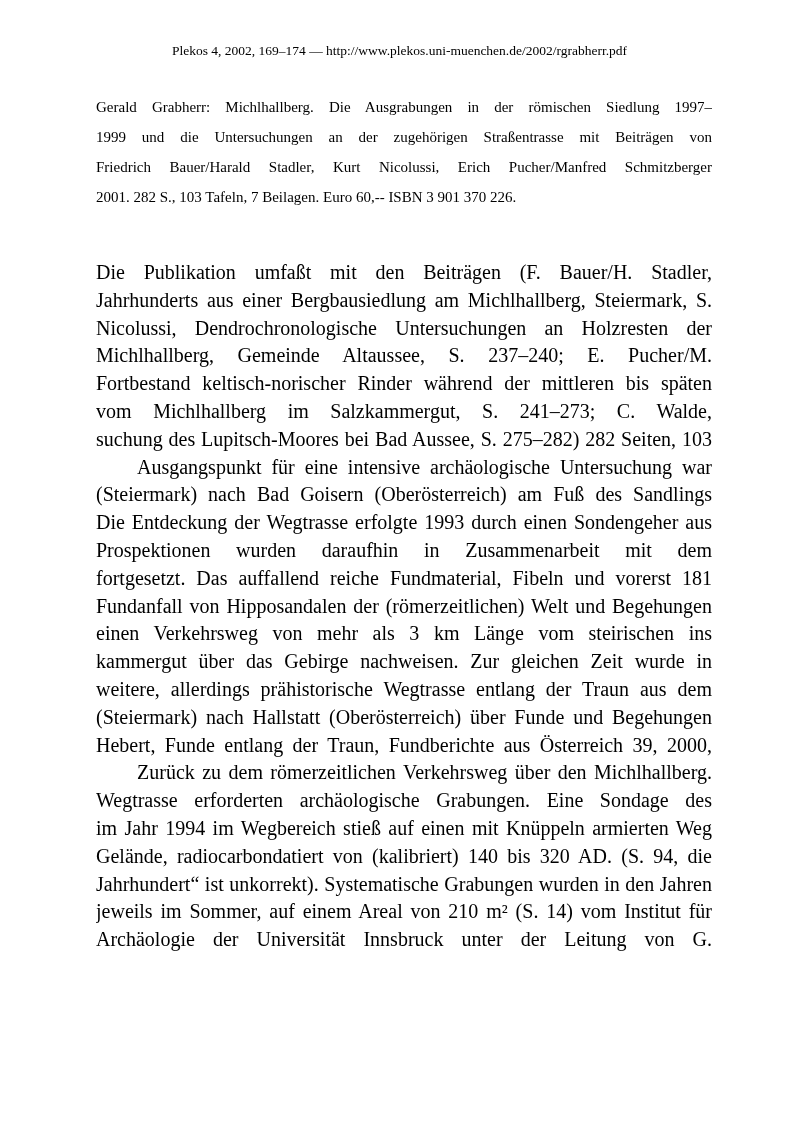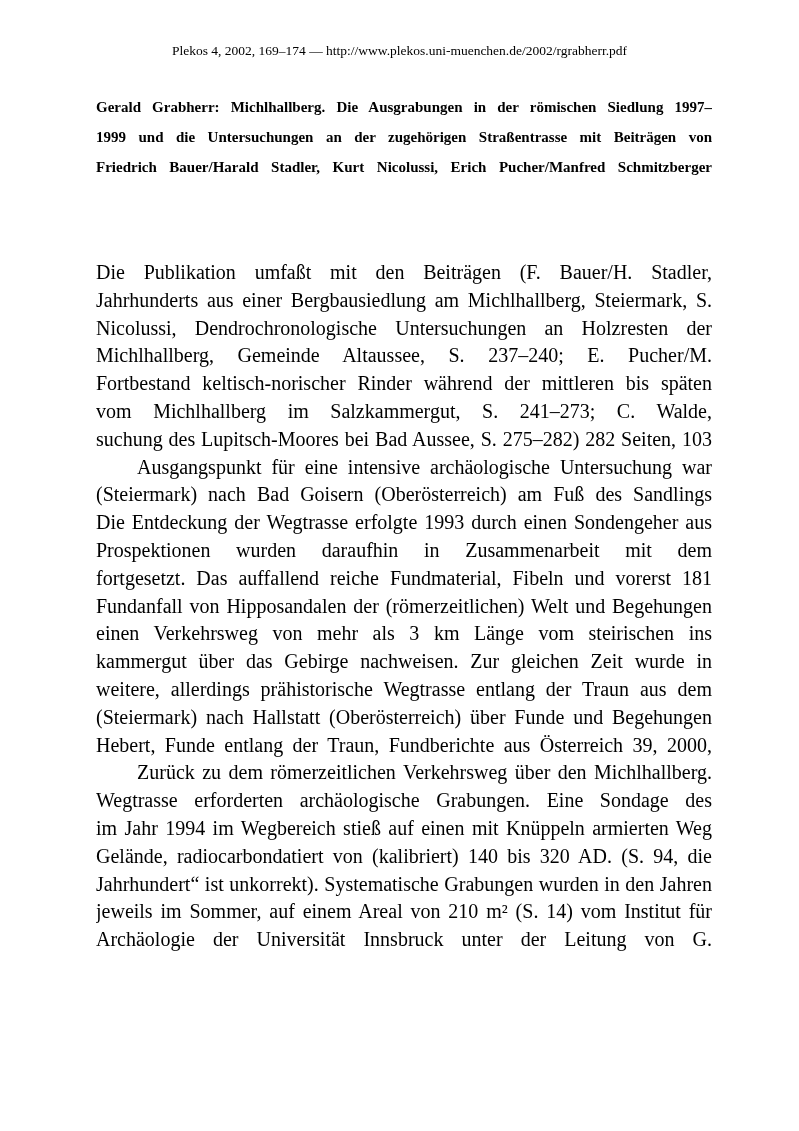--- a/index.html
+++ b/index.html
@@ -19,21 +19,21 @@
     width: 100%;
     text-align: center;
     font-size: 13.5px;
     color: #000000;
   }
   .title-block {
     position: absolute;
     top: 92px;
     left: 96px;
     width: 616px;
-    font-weight: bold;
+    font-weight: normal;
     font-size: 15px;
   }
   .tline {
     line-height: 30px;
     height: 30px;
     overflow: hidden;
     text-align: justify;
     text-align-last: justify;
   }
   .tline.last { text-align-last: left; }
@@ -56,20 +56,21 @@
 </style>
 </head>
 <body>
 
 <div class="page">
   <div class="header">Plekos 4, 2002, 169–174 — http://www.plekos.uni-muenchen.de/2002/rgrabherr.pdf</div>
   <div class="title-block">
       <div class="tline">Gerald Grabherr: Michlhallberg. Die Ausgrabungen in der römischen Siedlung 1997–</div>
       <div class="tline">1999 und die Untersuchungen an der zugehörigen Straßentrasse mit Beiträgen von</div>
       <div class="tline">Friedrich Bauer/Harald Stadler, Kurt Nicolussi, Erich Pucher/Manfred Schmitzberger</div>
+      <div class="tline last">2001. 282 S., 103 Tafeln, 7 Beilagen. Euro 60,-- ISBN 3 901 370 226.</div>
     </div>
   <div class="body-text">
       <div>
         <div class="bline">Die Publikation umfaßt mit den Beiträgen (F. Bauer/H. Stadler, Kachelofenreste des 16./17.</div>
         <div class="bline">Jahrhunderts aus einer Bergbausiedlung am Michlhallberg, Steiermark, S. 231–236; K.</div>
         <div class="bline">Nicolussi, Dendrochronologische Untersuchungen an Holzresten der römischen Siedlung</div>
         <div class="bline">Michlhallberg, Gemeinde Altaussee, S. 237–240; E. Pucher/M. Schmitzberger, Belege zum</div>
         <div class="bline">Fortbestand keltisch-norischer Rinder während der mittleren bis späten römischen Kaiserzeit</div>
         <div class="bline">vom Michlhallberg im Salzkammergut, S. 241–273; C. Walde, Pollenanalytische Unter-</div>
         <div class="bline">suchung des Lupitsch-Moores bei Bad Aussee, S. 275–282) 282 Seiten, 103 Tafeln und</div>

